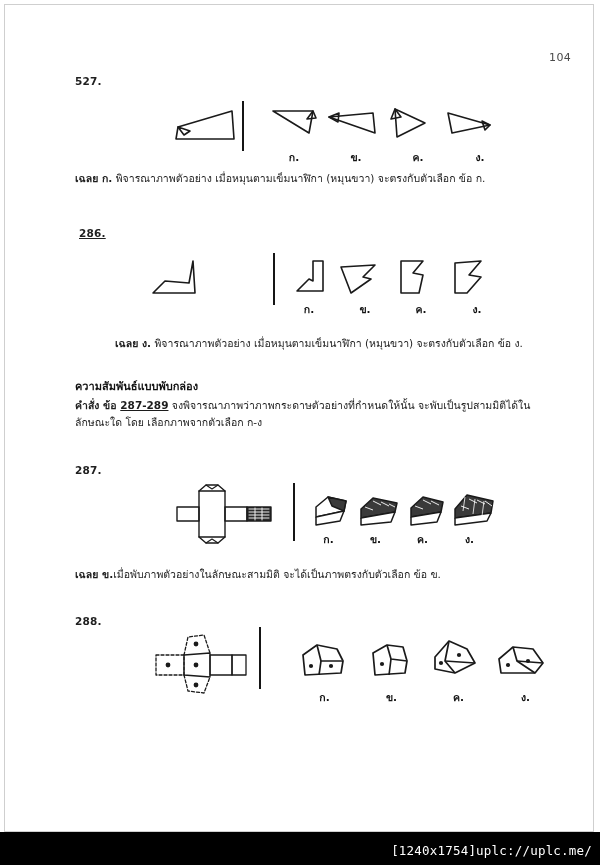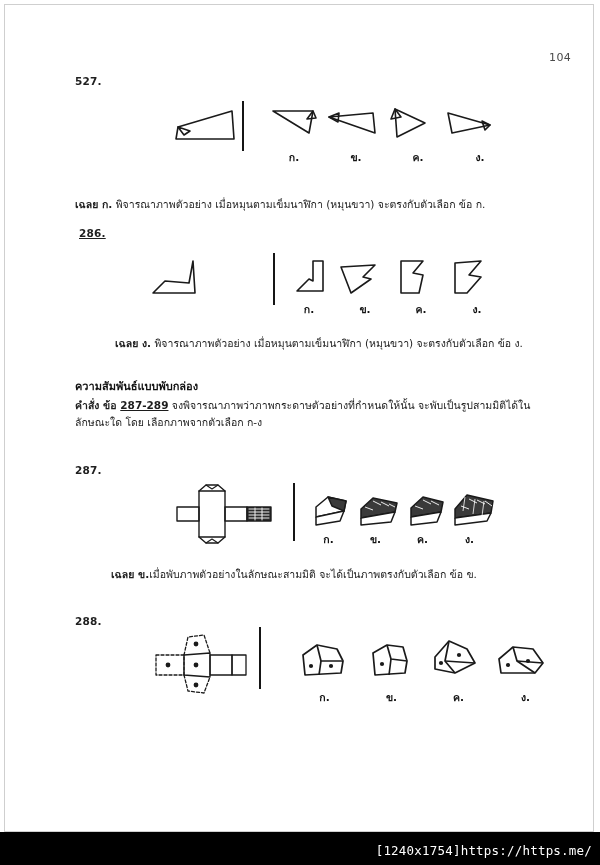--- a/index.html
+++ b/index.html
@@ -191,21 +191,21 @@
       </div>
 
       <div class="optlabels" style="left:258px; top:48px; width:250px;">
         <div class="optlabel" style="width:62px;">ก.</div>
         <div class="optlabel" style="width:62px;">ข.</div>
         <div class="optlabel" style="width:62px;">ค.</div>
         <div class="optlabel" style="width:62px;">ง.</div>
       </div>
     </div>
 
-    <div class="answer-line" style="top:192px;">
+    <div class="answer-line" style="top:166px;">
       <span class="lead">เฉลย ก.</span><span> พิจารณาภาพตัวอย่าง เมื่อหมุนตามเข็มนาฬิกา (หมุนขวา) จะตรงกับตัวเลือก ข้อ ก.</span>
     </div>
 
     <div class="qnum" style="left:74px; top:222px;text-decoration:underline;">286.</div>
 
     <div class="figrow" style="top:248px; height:62px;">
 
       <div class="fig" style="left:140px; top:2px;">
         <svg width="80" height="48" viewBox="0 0 80 48">
           <g fill="none" stroke="#1a1a1a" stroke-width="1.6" stroke-linejoin="round" stroke-linecap="round">
@@ -335,21 +335,21 @@
       </div>
 
       <div class="optlabels" style="left:300px; top:48px; width:210px;">
         <div class="optlabel" style="width:47px;">ก.</div>
         <div class="optlabel" style="width:47px;">ข.</div>
         <div class="optlabel" style="width:47px;">ค.</div>
         <div class="optlabel" style="width:47px;">ง.</div>
       </div>
     </div>
 
-    <div class="answer-line" style="top:562px;margin-left:36px;">
+    <div class="answer-line" style="top:562px;">
       <span class="lead">เฉลย ข.</span><span>เมื่อพับภาพตัวอย่างในลักษณะสามมิติ จะได้เป็นภาพตรงกับตัวเลือก ข้อ ข.</span>
     </div>
 
     <div class="qnum" style="left:70px; top:610px;">288.</div>
 
     <div class="figrow" style="top:622px; height:80px;">
 
       <div class="fig" style="left:143px; top:2px;">
         <svg width="104" height="70" viewBox="0 0 104 70">
           <g fill="none" stroke="#1a1a1a" stroke-width="1.3" stroke-linejoin="round" stroke-linecap="round">
@@ -422,14 +422,14 @@
         <div class="optlabel" style="width:67px;">ค.</div>
         <div class="optlabel" style="width:67px;">ง.</div>
       </div>
     </div>
 
 
   </div>
 </div>
 
 <div class="footer">
-  <div class="footer-text">[1240x1754]https://https.me/</div>
+  <div class="footer-text">[1240x1754]uplc://uplc.me/</div>
 </div>
 
 </body></html>

